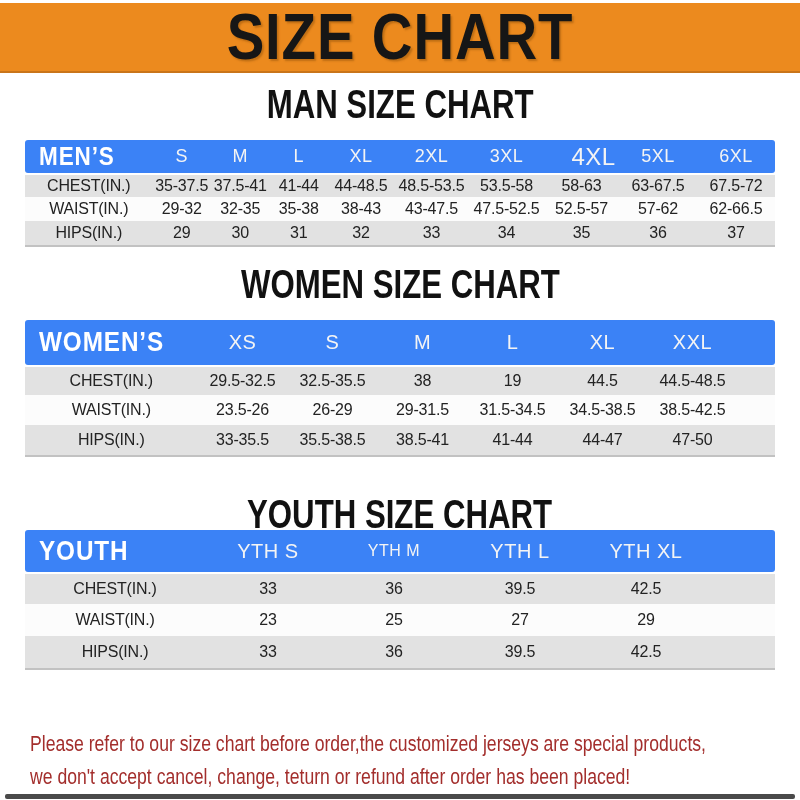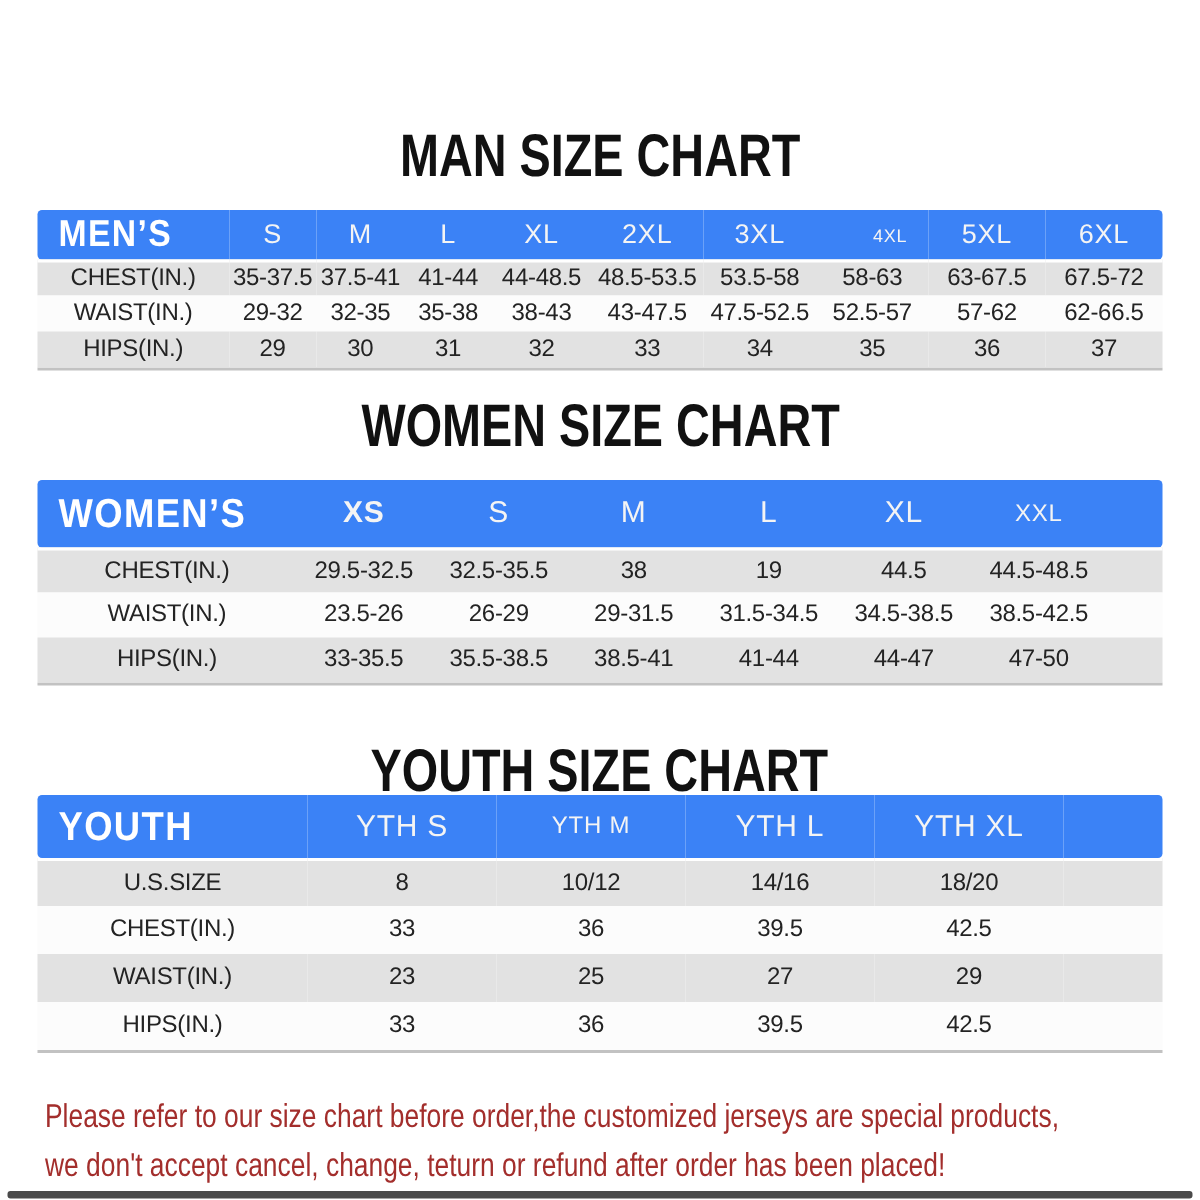--- a/index.html
+++ b/index.html
@@ -86,20 +86,23 @@
   .bottom-strip{
     position:absolute;left:5px;right:5px;top:794px;height:5px;
     background:#4a4a4a;border-radius:2px;
   }
 </style>
 </head>
 <body>
 
 <div class="page">
 
+  <header class="banner">
+    <span class="banner-title">SIZE CHART</span>
+  </header>
 
   <section class="size-section" style="top: 84px;">
       <div class="section-heading"><span class="heading-text">MAN SIZE CHART</span></div>
       <div class="table-wrap" style="top: 56px;">
         <table class="size-table">
           <colgroup>
             <col style="width: 17%;">
             <col style="width: 7.8%;">
             <col style="width: 7.8%;">
             <col style="width: 7.8%;">
@@ -112,21 +115,21 @@
           </colgroup>
           <thead>
             <tr class="header-row" style="height: 33px;">
               <th class="corner-cell"><span class="corner-label" style="font-size: 25px;">MEN’S</span></th>
               <th class="size-col"><span class="size-col-text" style="font-size: 18px;">S</span></th>
               <th class="size-col"><span class="size-col-text" style="font-size: 18px;">M</span></th>
               <th class="size-col"><span class="size-col-text" style="font-size: 18px;">L</span></th>
               <th class="size-col"><span class="size-col-text" style="font-size: 18px;">XL</span></th>
               <th class="size-col"><span class="size-col-text" style="font-size: 18px;">2XL</span></th>
               <th class="size-col"><span class="size-col-text" style="font-size: 18px;">3XL</span></th>
-              <th class="size-col"><span class="size-col-text" style="font-size: 12px; margin-left: 24px;">4XL</span></th>
+              <th class="size-col"><span class="size-col-text" style="font-size: 24px; margin-left: 24px;">4XL</span></th>
               <th class="size-col"><span class="size-col-text" style="font-size: 18px;">5XL</span></th>
               <th class="size-col"><span class="size-col-text" style="font-size: 18px;">6XL</span></th>
             </tr>
           </thead>
           <tbody>
             <tr class="data-row" style="height: 24px;">
               <td class="row-label">CHEST(IN.)</td>
               <td class="value-cell">35-37.5</td>
               <td class="value-cell">37.5-41</td>
               <td class="value-cell">41-44</td>
@@ -175,26 +178,26 @@
             <col style="width: 12%;">
             <col style="width: 12%;">
             <col style="width: 12%;">
             <col style="width: 12%;">
             <col style="width: 12%;">
             <col style="width: 5%;">
           </colgroup>
           <thead>
             <tr class="header-row" style="height: 45px;">
               <th class="corner-cell"><span class="corner-label" style="font-size: 27px;">WOMEN’S</span></th>
-              <th class="size-col"><span class="size-col-text" style="font-size: 20px; font-weight: bold;">XS</span></th>
+              <th class="size-col"><span class="size-col-text" style="font-size: 20px;">XS</span></th>
               <th class="size-col"><span class="size-col-text" style="font-size: 20px;">S</span></th>
               <th class="size-col"><span class="size-col-text" style="font-size: 20px;">M</span></th>
               <th class="size-col"><span class="size-col-text" style="font-size: 20px;">L</span></th>
               <th class="size-col"><span class="size-col-text" style="font-size: 20px;">XL</span></th>
-              <th class="size-col"><span class="size-col-text" style="font-size: 16px;">XXL</span></th>
+              <th class="size-col"><span class="size-col-text" style="font-size: 20px;">XXL</span></th>
               <th class="spacer"></th>
             </tr>
           </thead>
           <tbody>
             <tr class="data-row" style="height: 30px;">
               <td class="row-label">CHEST(IN.)</td>
               <td class="value-cell">29.5-32.5</td>
               <td class="value-cell">32.5-35.5</td>
               <td class="value-cell">38</td>
               <td class="value-cell">19</td>
@@ -243,28 +246,20 @@
               <th class="corner-cell"><span class="corner-label" style="font-size: 27px;">YOUTH</span></th>
               <th class="size-col"><span class="size-col-text" style="font-size: 20px;">YTH S</span></th>
               <th class="size-col"><span class="size-col-text" style="font-size: 16px;">YTH M</span></th>
               <th class="size-col"><span class="size-col-text" style="font-size: 20px;">YTH L</span></th>
               <th class="size-col"><span class="size-col-text" style="font-size: 20px;">YTH XL</span></th>
               <th class="spacer"></th>
             </tr>
           </thead>
           <tbody>
             <tr class="data-row" style="height: 32px;">
-              <td class="row-label">U.S.SIZE</td>
-              <td class="value-cell">8</td>
-              <td class="value-cell">10/12</td>
-              <td class="value-cell">14/16</td>
-              <td class="value-cell">18/20</td>
-              <td class="spacer"></td>
-            </tr>
-            <tr class="data-row" style="height: 32px;">
               <td class="row-label">CHEST(IN.)</td>
               <td class="value-cell">33</td>
               <td class="value-cell">36</td>
               <td class="value-cell">39.5</td>
               <td class="value-cell">42.5</td>
               <td class="spacer"></td>
             </tr>
             <tr class="data-row" style="height: 32px;">
               <td class="row-label">WAIST(IN.)</td>
               <td class="value-cell">23</td>

